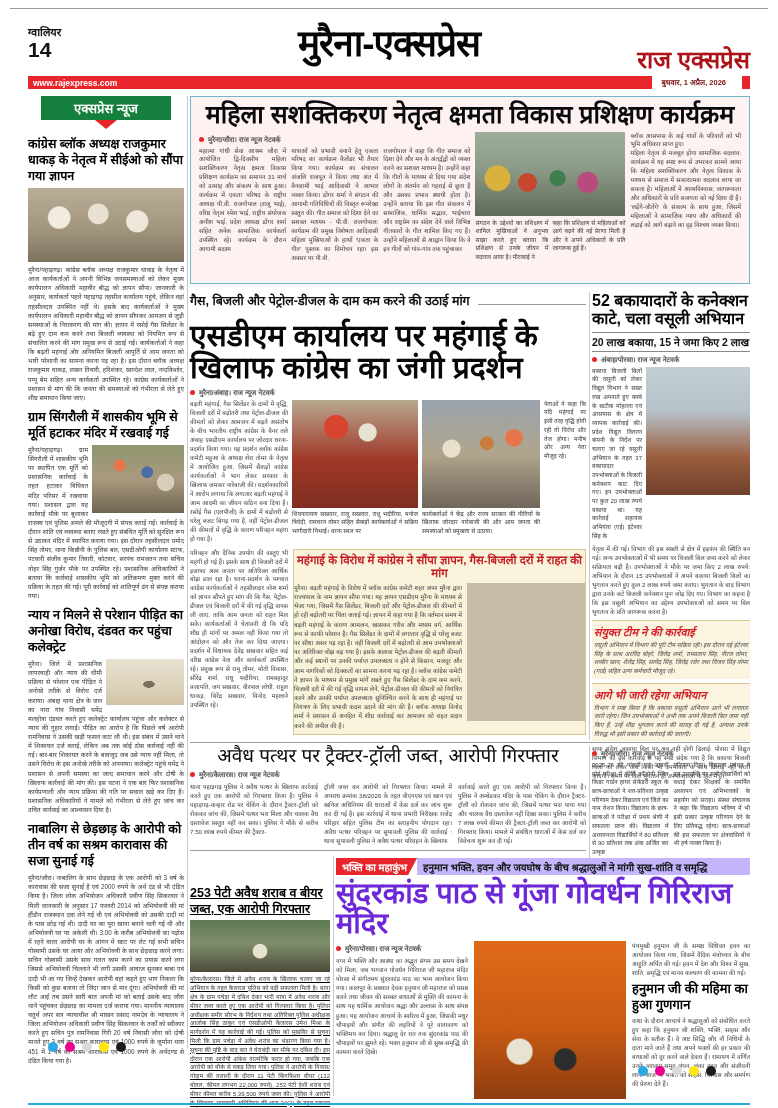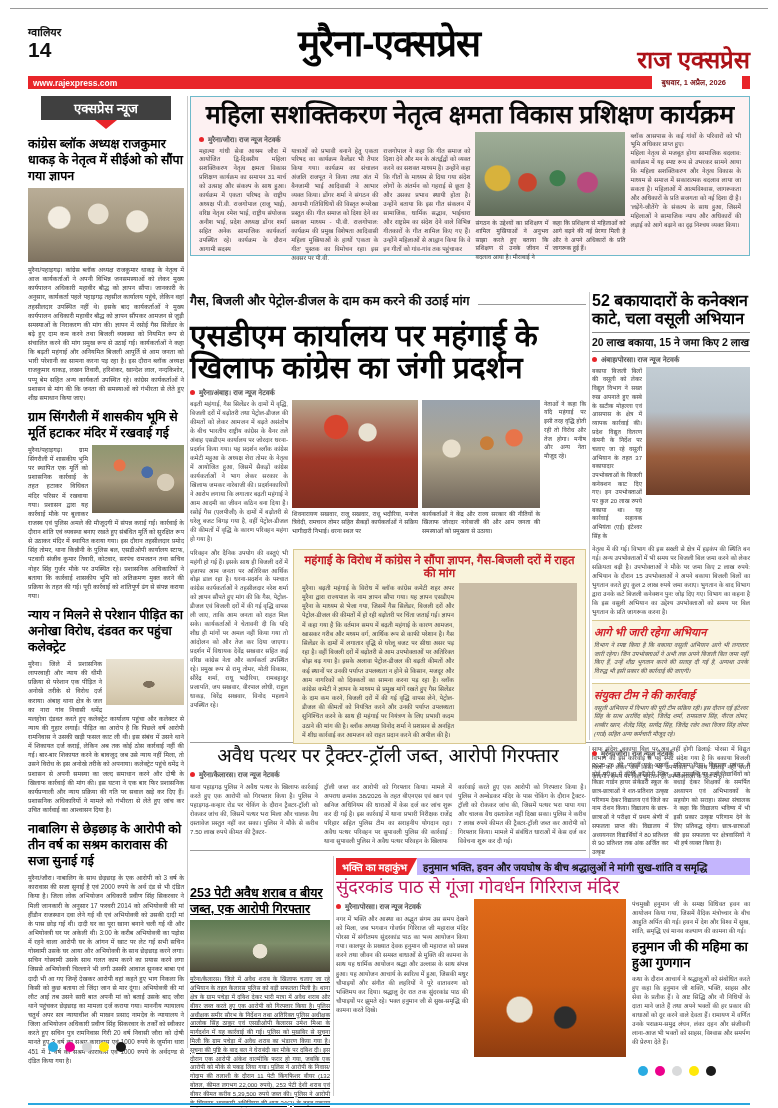--- a/index.html
+++ b/index.html
@@ -19,21 +19,21 @@
   .rb-site { color:#fff; font-weight:bold; font-size:8.5px; padding-left:5px; flex:1; }
   .rb-date { background:#fff; color:#7a1014; font-size:7.5px; font-weight:bold; padding:0 10px; height:13px; line-height:13px; }
   .rb-tail { width:14px; height:13px; background:#e8252a; border-left:6px solid #fff; }
 
   
   .vrule { position:absolute; width:1px; background:#c9c9c9; }
   .hrule { position:absolute; height:1px; background:#9b9b9b; }
 
   
   .sidebar { position:absolute; left:28px; top:96px; width:156px; }
-  .xnews { width:130px; margin:0 auto; background:#404040; color:#fff; text-align:center; font-weight:900; font-size:13px; padding:3px 0; }
+  .xnews { width:130px; margin:0 auto; background:#15803d; color:#fff; text-align:center; font-weight:900; font-size:13px; padding:3px 0; }
   .xnews-point { width:0; height:0; border-left:11px solid transparent; border-right:11px solid transparent; border-top:9px solid #e8252a; margin:0 auto; }
   .sb-h { font-size:12.5px; font-weight:900; line-height:1.28; color:#000; margin:7px 0 4px; }
   .sb-body { font-size:6.3px; line-height:1.45; color:#3c3c3c; text-align:justify; }
   .sb-photo { width:100%; height:74px; margin:2px 0 3px; }
   .sb-photo-r { float:right; width:92px; height:68px; margin:0 0 2px 4px; }
   .sb-photo-s { float:right; width:78px; height:46px; margin:0 0 2px 4px; }
 
   
   .ph { background:#c9bca6; }
   .ph-men   { background: radial-gradient(circle at 20% 40%, #f2ece0 0 8%, transparent 9%), radial-gradient(circle at 45% 35%, #e8e0d0 0 10%, transparent 11%), radial-gradient(circle at 70% 45%, #efe8da 0 9%, transparent 10%), linear-gradient(180deg,#b9ad97 0%, #a2967e 55%, #7e7260 100%); }
@@ -48,21 +48,21 @@
   .ph-temple{ background: radial-gradient(circle at 30% 70%, #e8e2d2 0 8%, transparent 9%), radial-gradient(circle at 60% 75%, #2d2d2d 0 7%, transparent 8%), linear-gradient(180deg,#e06a18 0%, #c85a14 55%, #8e3c10 100%); }
 
   .photo-caption { font-size:6px; line-height:1.4; color:#333; text-align:justify; margin-top:2px; }
 
   
   .byline { display:flex; align-items:center; gap:4px; margin:3px 0; }
   .by-dot { width:5px; height:5px; border-radius:50%; background:#e8252a; flex:0 0 auto; }
   .by-txt { font-size:7px; font-weight:bold; color:#555; }
 
   
-  .top-article { position:absolute; left:190px; top:96px; width:560px; height:160px; background:#fdf1f2; border:1.5px solid #6fb9ca; padding:4px 8px; }
+  .top-article { position:absolute; left:190px; top:96px; width:560px; height:188px; background:#fdf1f2; border:1.5px solid #6fb9ca; padding:4px 8px; }
   .ta-headline { font-size:25px; font-weight:900; text-align:center; color:#0a0a0a; line-height:1.1; }
   .ta-row { display:flex; gap:5px; margin-top:3px; }
   .ta-left { width:280px; }
   .ta-subhead { background:#1d6db5; color:#fff; font-weight:bold; font-size:9.3px; padding:2px 5px; }
   .ta-cols { display:flex; gap:5px; }
   .ta-col { flex:1; font-size:6.2px; line-height:1.45; color:#3a3a3a; text-align:justify; }
   .ta-mid { width:150px; }
   .ta-photo { width:150px; height:84px; }
   .ta-minis { display:flex; gap:4px; margin-top:3px; }
   .ta-mini { flex:1; font-size:6px; line-height:1.42; color:#3a3a3a; text-align:justify; }
@@ -75,21 +75,21 @@
   .sdm-kline { flex:1; height:1px; background:#999; margin:auto 0 4px 8px; }
   .sdm-headline { font-size:30px; font-weight:900; line-height:1.08; color:#070707; margin-top:11px; }
   .sdm-row { display:flex; gap:4px; margin-top:2px; }
   .sdm-col1 { width:98px; font-size:6.2px; line-height:1.45; color:#3a3a3a; text-align:justify; }
   .sdm-phwrap { width:126px; }
   .sdm-phwrap2 { width:118px; }
   .sdm-photo { width:100%; height:108px; }
   .sdm-colr { width:42px; font-size:6px; line-height:1.45; color:#3a3a3a; text-align:justify; }
   .sdm-row2 { display:flex; gap:5px; margin-top:5px; }
   .sdm-col3 { width:98px; font-size:6.2px; line-height:1.45; color:#3a3a3a; text-align:justify; }
-  .memo-box { flex:1; background:#f9f3dc; border:1px solid #d9c991; padding:4px 8px; }
+  .memo-box { flex:1; background:#f9f3dc; border:1px solid #d9c991; padding:4px 0; }
   .memo-h { color:#c41e26; font-size:11.5px; font-weight:900; text-align:center; line-height:1.15; margin-bottom:3px; }
   .memo-row { display:flex; gap:5px; }
   .memo-body { flex:1; font-size:6.2px; line-height:1.48; color:#3a3a3a; text-align:justify; }
   .memo-photo { width:118px; height:138px; }
 
   
   .recovery { position:absolute; left:592px; top:292px; width:158px; }
   .rc-headline { font-size:16px; font-weight:900; line-height:1.15; color:#070707; }
   .rc-subhead { font-size:10.5px; font-weight:700; color:#111; border-top:1px solid #888; border-bottom:1px solid #888; padding:2px 0; margin-top:3px; }
   .rc-row { display:flex; gap:4px; }
@@ -115,21 +115,21 @@
   .liquor { position:absolute; left:190px; top:886px; width:140px;text-decoration:underline; }
   .liquor-headline { font-size:12.5px; font-weight:900; line-height:1.25; color:#000; }
   .liquor-photo { width:100%; height:52px; margin:3px 0; }
   .liquor-body { font-size:6px; line-height:1.47; color:#3c3c3c; text-align:justify; }
 
   .bhakti-band { position:absolute; left:336px; top:858px; width:414px; display:flex; height:17px; }
   .bb-label { background:#e8252a; color:#fff; font-weight:900; font-size:10px; padding:2px 10px 2px 6px; clip-path:polygon(0 0, 100% 0, calc(100% - 9px) 100%, 0 100%); }
   .bb-kicker { background:#c4b5fd; flex:1; font-size:10px; font-weight:900; color:#171717; padding:2px 6px; }
 
   .sundar { position:absolute; left:336px; top:878px; width:414px; }
-  .sd-headline { font-size:18px; font-weight:400; line-height:1.05; color:#be185d; }
+  .sd-headline { font-size:29px; font-weight:700; line-height:1.05; color:#6d28d9; }
   .sd-row { display:flex; gap:6px; margin-top:2px; }
   .sd-col1 { width:132px; }
   .sd-text { font-size:6.2px; line-height:1.47; color:#3a3a3a; text-align:justify; }
   .sd-photo { width:152px; height:158px; }
   .sd-right { flex:1; }
   .sd-subhead { font-size:13px; font-weight:900; line-height:1.2; color:#000; margin:4px 0 3px; }
 
   .dots { display:flex; gap:7px; }
   .dot { width:10px; height:10px; border-radius:50%; }
   .dot-c { background:#29abe2; } .dot-m { background:#ec008c; } .dot-g { background:#d9dadb; } .dot-y { background:#ffe80a; } .dot-k { background:#1c1c1c; }
@@ -255,26 +255,26 @@
     <div class="byline">
       <span class="by-dot"></span>
       <span class="by-txt">अंबाह/पोरसा। राज न्यूज नेटवर्क</span>
     </div>
     <div class="rc-row">
       <p class="rc-coltext">बकाया बिजली बिलों की वसूली को लेकर विद्युत विभाग ने सख्त रुख अपनाते हुए कस्बे के खटीक मोहल्ला एवं आसपास के क्षेत्र में व्यापक कार्रवाई की। प्रदेश विद्युत वितरण कंपनी के निर्देश पर चलाए जा रहे वसूली अभियान के तहत 37 बकायादार उपभोक्ताओं के बिजली कनेक्शन काट दिए गए। इन उपभोक्ताओं पर कुल 20 लाख रुपये बकाया था। यह कार्रवाई सहायक अभियंता (एई) इंटेश्वर सिंह के</p>
       <div class="rc-photo ph ph-pole"></div>
     </div>
     <p class="rc-body">नेतृत्व में की गई। विभाग की इस सख्ती से क्षेत्र में हड़कंप की स्थिति बन गई। अन्य उपभोक्ताओं में भी समय पर बिजली बिल जमा करने को लेकर सक्रियता बढ़ी है। उपभोक्ताओं ने मौके पर जमा किए 2 लाख रुपये: अभियान के दौरान 15 उपभोक्ताओं ने अपने बकाया बिजली बिलों का भुगतान करते हुए कुल 2 लाख रुपये जमा कराए। भुगतान के बाद विभाग द्वारा उनके कटे बिजली कनेक्शन पुनः जोड़ दिए गए। विभाग का कहना है कि इस वसूली अभियान का उद्देश्य उपभोक्ताओं को समय पर बिल भुगतान के प्रति जागरूक करना है।</p>
     <div class="rc-box">
+      <div class="rc-box-h">संयुक्त टीम ने की कार्रवाई</div>
+      <p class="rc-box-b">वसूली अभियान में विभाग की पूरी टीम सक्रिय रही। इस दौरान एई इंटेश्वर सिंह के साथ अरविंद बोहरे, जितेंद्र शर्मा, रामप्रताप सिंह, नीरज तोमर, शब्बीर खान, शैलेंद्र सिंह, सत्येंद्र सिंह, जितेंद्र रजेर तथा विजय सिंह तोमर (गार्ड) सहित अन्य कर्मचारी मौजूद रहे।</p>
+    </div>
+    <div class="rc-box">
       <div class="rc-box-h">आगे भी जारी रहेगा अभियान</div>
       <p class="rc-box-b">विभाग ने स्पष्ट किया है कि बकाया वसूली अभियान आगे भी लगातार जारी रहेगा। जिन उपभोक्ताओं ने अभी तक अपने बिजली बिल जमा नहीं किए हैं, उन्हें शीघ्र भुगतान करने की सलाह दी गई है, अन्यथा उनके विरुद्ध भी इसी प्रकार की कार्रवाई की जाएगी।</p>
-    </div>
-    <div class="rc-box">
-      <div class="rc-box-h">संयुक्त टीम ने की कार्रवाई</div>
-      <p class="rc-box-b">वसूली अभियान में विभाग की पूरी टीम सक्रिय रही। इस दौरान एई इंटेश्वर सिंह के साथ अरविंद बोहरे, जितेंद्र शर्मा, रामप्रताप सिंह, नीरज तोमर, शब्बीर खान, शैलेंद्र सिंह, सत्येंद्र सिंह, जितेंद्र रजेर तथा विजय सिंह तोमर (गार्ड) सहित अन्य कर्मचारी मौजूद रहे।</p>
     </div>
     <p class="rc-tail">साफ संदेश: बकाया बिल पर अब नहीं होगी ढिलाई: पोरसा में विद्युत विभाग की इस कार्रवाई से यह स्पष्ट संदेश गया है कि बकाया बिजली बिलों को लेकर अब किसी भी उपभोक्ता के साथ ढिलाई नहीं बरती जाएगी। समय पर बिल भुगतान ही उपभोक्ताओं के हित में है।</p>
   </div>
 
   <div class="stone">
     <div class="stone-headline">अवैध पत्थर पर ट्रैक्टर-ट्रॉली जब्त, आरोपी गिरफ्तार</div>
     <div class="byline">
       <span class="by-dot"></span>
       <span class="by-txt">मुरैना/कैलारस। राज न्यूज नेटवर्क</span>
     </div>

